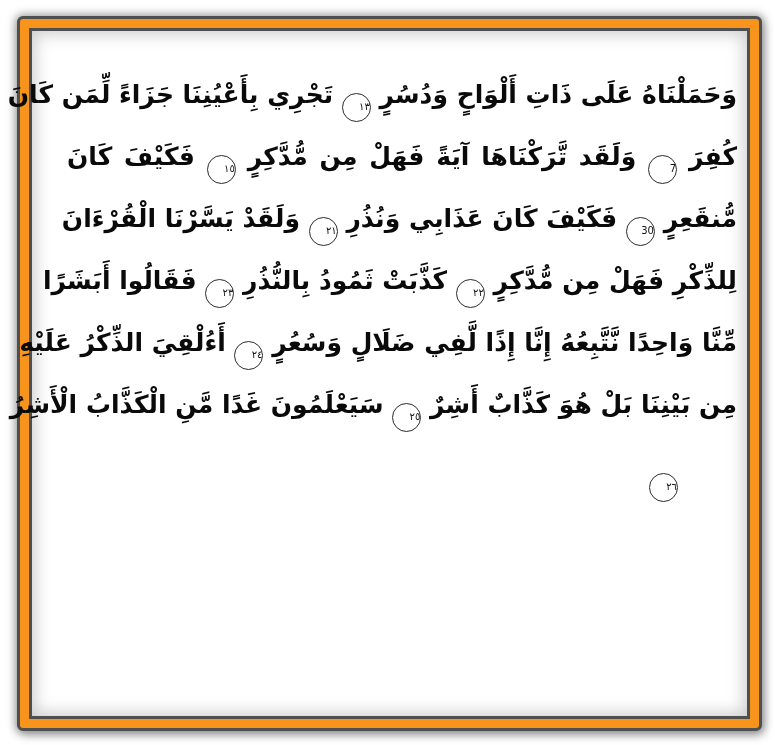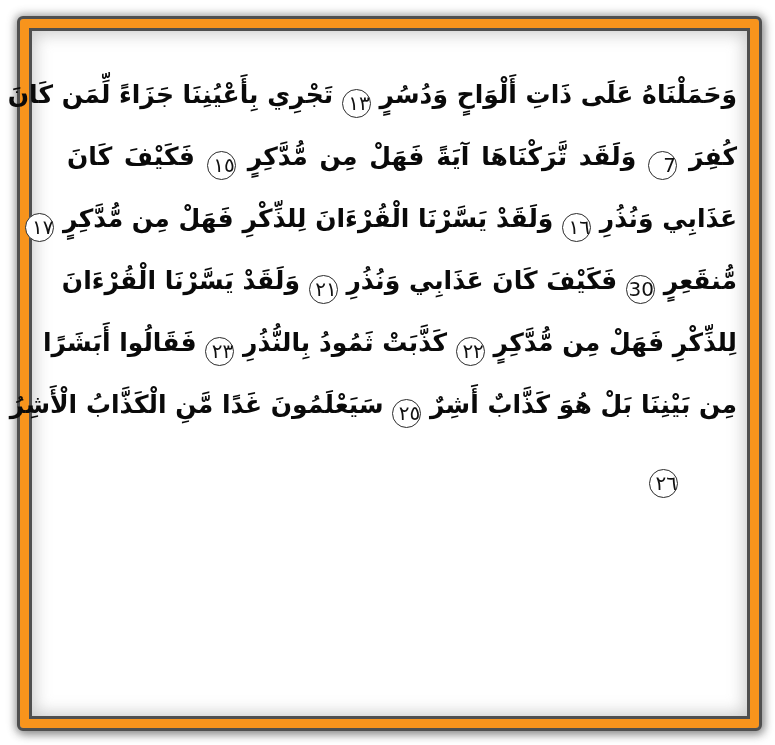--- a/index.html
+++ b/index.html
@@ -51,36 +51,36 @@
   }
 
   .verse-marker {
     display: inline-block;
     width: 29px;
     height: 29px;
     line-height: 26px;
     border: 1.5px solid #2B2B2B;
     border-radius: 50%;
     text-align: center;
-    font-size: 20px;
+    font-size: 10px;
     font-weight: normal;
     color: #111111;
     vertical-align: -7px;
     background: #ffffff;
     letter-spacing: 0;
   }
 </style>
 </head>
 <body>
 
 <div class="frame">
   <div class="page">
     <div id="text-area">
         <div class="line"><span>وَحَمَلْنَاهُ عَلَى ذَاتِ أَلْوَاحٍ وَدُسُرٍ</span> <span class="verse-marker">١٣</span> <span>تَجْرِي بِأَعْيُنِنَا جَزَاءً لِّمَن كَانَ</span></div>
         <div class="line"><span>كُفِرَ</span> <span class="verse-marker">7</span> <span>وَلَقَد تَّرَكْنَاهَا آيَةً فَهَلْ مِن مُّدَّكِرٍ</span> <span class="verse-marker">١٥</span> <span>فَكَيْفَ كَانَ</span></div>
-        <div class="line"><span>عَذَابِي وَنُذُرِ</span> <span class="verse-marker">١٦</span> <span>وَلَقَدْ يَسَّرْنَا الْقُرْءَانَ لِلذِّكْرِ فَهَلْ مِن مُّدَّكِرٍ</span> <span class="verse-marker">١٧</span></div>
         <div class="line"><span>مُّنقَعِرٍ</span> <span class="verse-marker">30</span> <span>فَكَيْفَ كَانَ عَذَابِي وَنُذُرِ</span> <span class="verse-marker">٢١</span> <span>وَلَقَدْ يَسَّرْنَا الْقُرْءَانَ</span></div>
         <div class="line"><span>لِلذِّكْرِ فَهَلْ مِن مُّدَّكِرٍ</span> <span class="verse-marker">٢٢</span> <span>كَذَّبَتْ ثَمُودُ بِالنُّذُرِ</span> <span class="verse-marker">٢٣</span> <span>فَقَالُوا أَبَشَرًا</span></div>
+        <div class="line"><span>مِّنَّا وَاحِدًا نَّتَّبِعُهُ إِنَّا إِذًا لَّفِي ضَلَالٍ وَسُعُرٍ</span> <span class="verse-marker">٢٤</span> <span>أَءُلْقِيَ الذِّكْرُ عَلَيْهِ</span></div>
         <div class="line"><span>مِن بَيْنِنَا بَلْ هُوَ كَذَّابٌ أَشِرٌ</span> <span class="verse-marker">٢٥</span> <span>سَيَعْلَمُونَ غَدًا مَّنِ الْكَذَّابُ الْأَشِرُ</span></div>
         <div class="line marker-only"><span class="verse-marker">٢٦</span></div>
       </div>
   </div>
 </div>
 
 </body></html>

